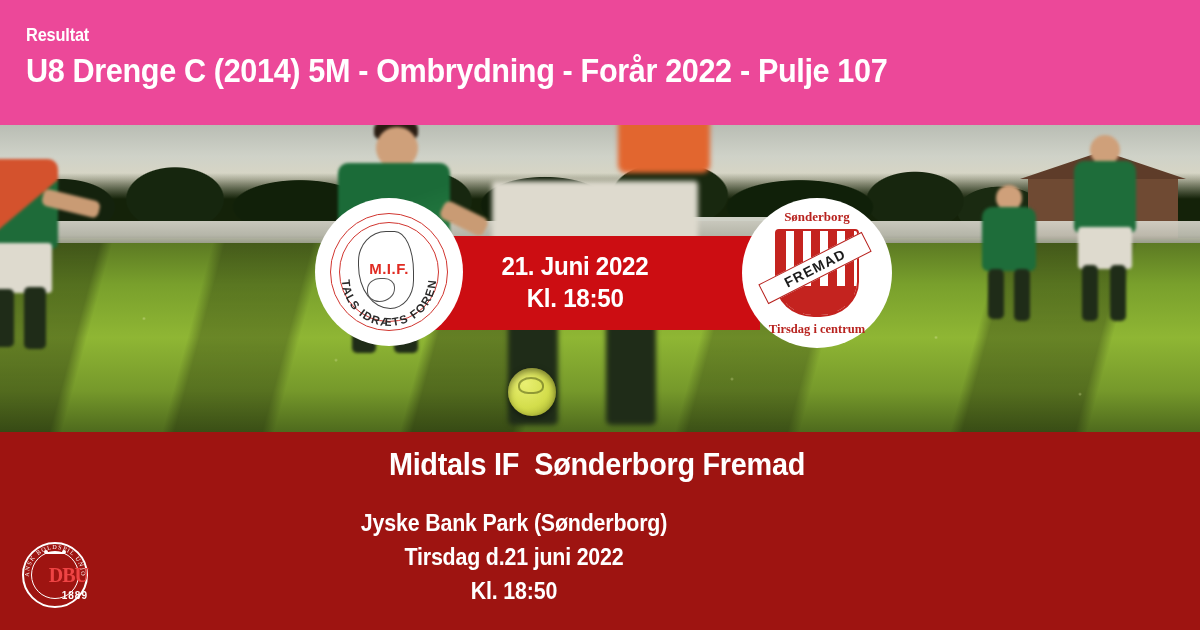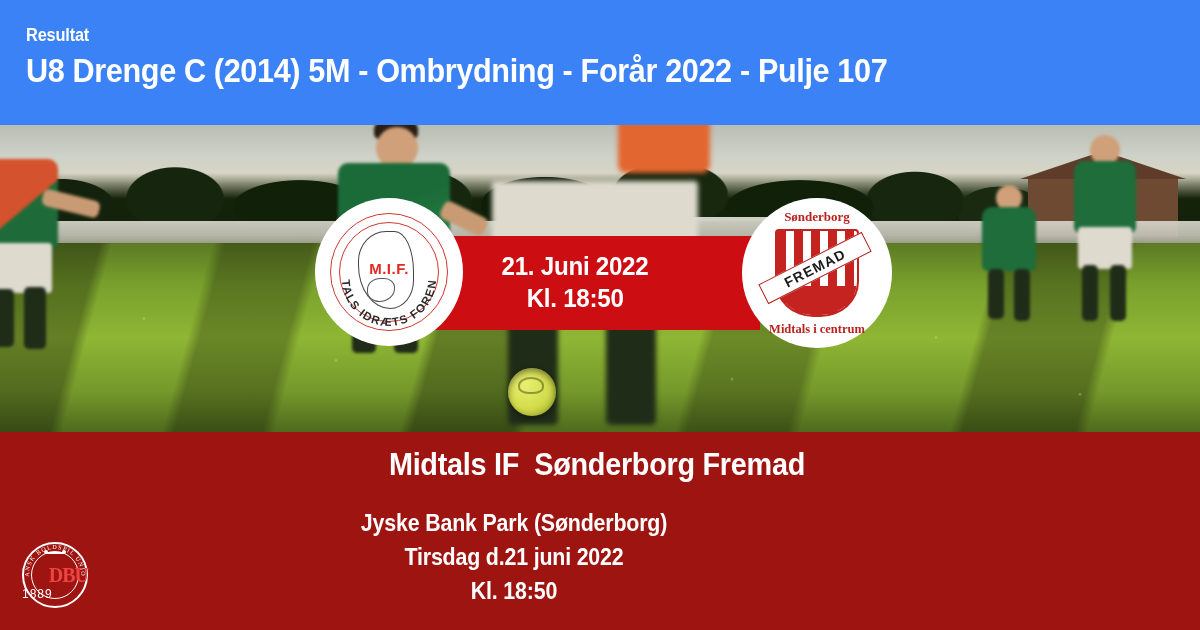--- a/index.html
+++ b/index.html
@@ -4,21 +4,21 @@
 <style>
   * { margin:0; padding:0; box-sizing:border-box; }
   html,body{ width:1200px; height:630px; overflow:hidden; background:#fff; }
   body{ font-family:"Liberation Sans", sans-serif; }
 
   .poster{ position:relative; width:1200px; height:630px; overflow:hidden; }
 
   
   .header{
     position:absolute; left:0; top:0; width:1200px; height:125px;
-    background:#3b82f6;
+    background:#ec4899;
   }
   .header-kicker{
     position:absolute; left:26px; top:25px;
     color:#ffffff; font-size:19px; font-weight:bold;
     letter-spacing:-0.2px; line-height:1;
     transform:scaleX(.86); transform-origin:left center;
   }
   .header-title{
     position:absolute; left:26px; top:52px;
     color:#ffffff; font-size:34px; font-weight:bold;
@@ -208,22 +208,22 @@
   }
   .dbu-seal .ring-i{
     position:absolute; inset:9px; border:1.5px solid #fff; border-radius:50%;
   }
   .dbu-mono{
     position:absolute; left:0; right:0; top:22px; text-align:right;
     color:#ef4444; font-family:"Liberation Serif", serif; font-weight:bold;
     font-size:20px; letter-spacing:-1px;
   }
   .dbu-year{
-    position:absolute; left:0; right:0; bottom:7px; text-align:left;
-    color:#ffffff; font-size:12px; font-weight:normal; letter-spacing:1px;
+    position:absolute; left:0; right:0; bottom:7px; text-align:right;
+    color:#ffffff; font-size:10px; font-weight:bold; letter-spacing:1px;
   }
   .dbu-crown{
     position:absolute; left:50%; top:10px; transform:translateX(-50%);
     width:20px; height:9px; border-top:2px solid #fff;
   }
   .dbu-crown:before,.dbu-crown:after{
     content:""; position:absolute; top:-4px; width:4px; height:4px;
     background:#fff; border-radius:50%;
   }
   .dbu-crown:before{ left:-1px; } .dbu-crown:after{ right:-1px; }
@@ -315,21 +315,21 @@
     </div>
   </div>
 
   <div class="logo-circle logo-right">
     <div class="fremad">
       <div class="fr-top">Sønderborg</div>
       <div class="fr-shield"></div>
       <div class="fr-band">
         <span>FREMAD</span>
       </div>
-      <div class="fr-bot">Midtals i centrum</div>
+      <div class="fr-bot">Tirsdag i centrum</div>
     </div>
   </div>
 
   <div class="bottom">
     <div class="teams">
       <div class="team-name">Midtals IF</div>
       <div class="team-name">Sønderborg Fremad</div>
     </div>
     <div class="venue-block">
       <div class="venue-line">Jyske Bank Park (Sønderborg)</div>

